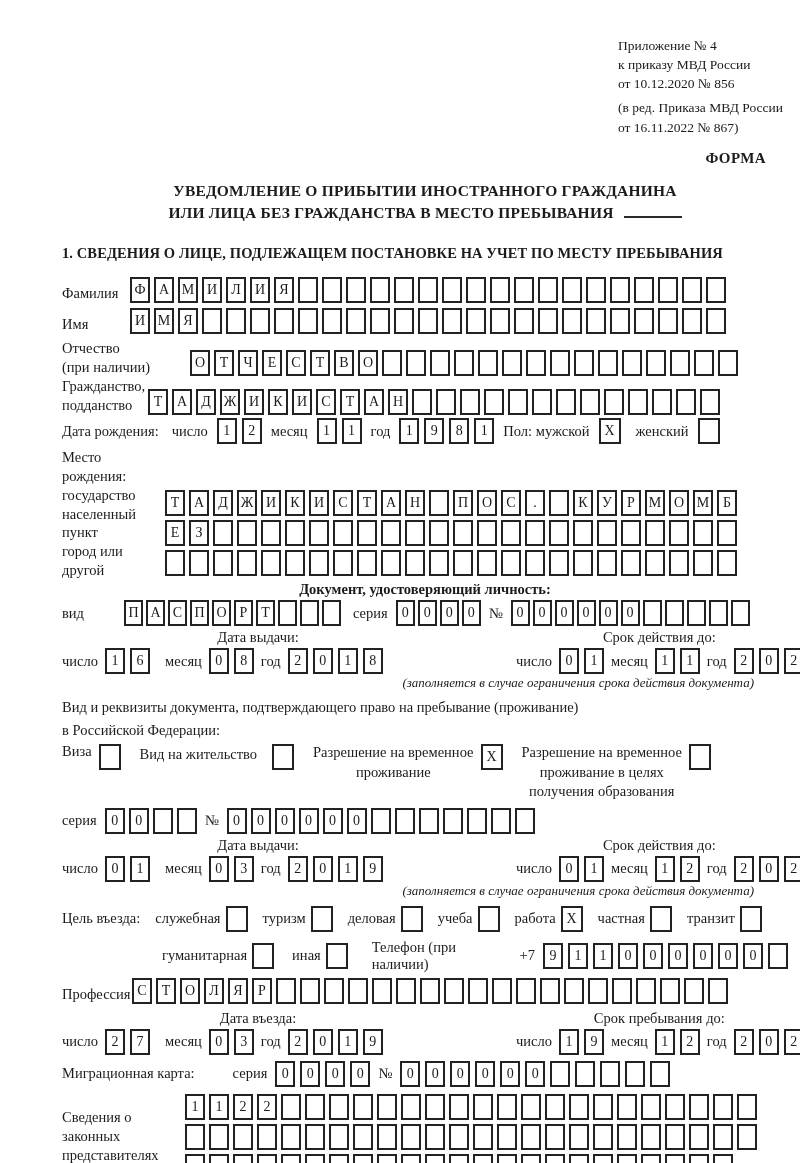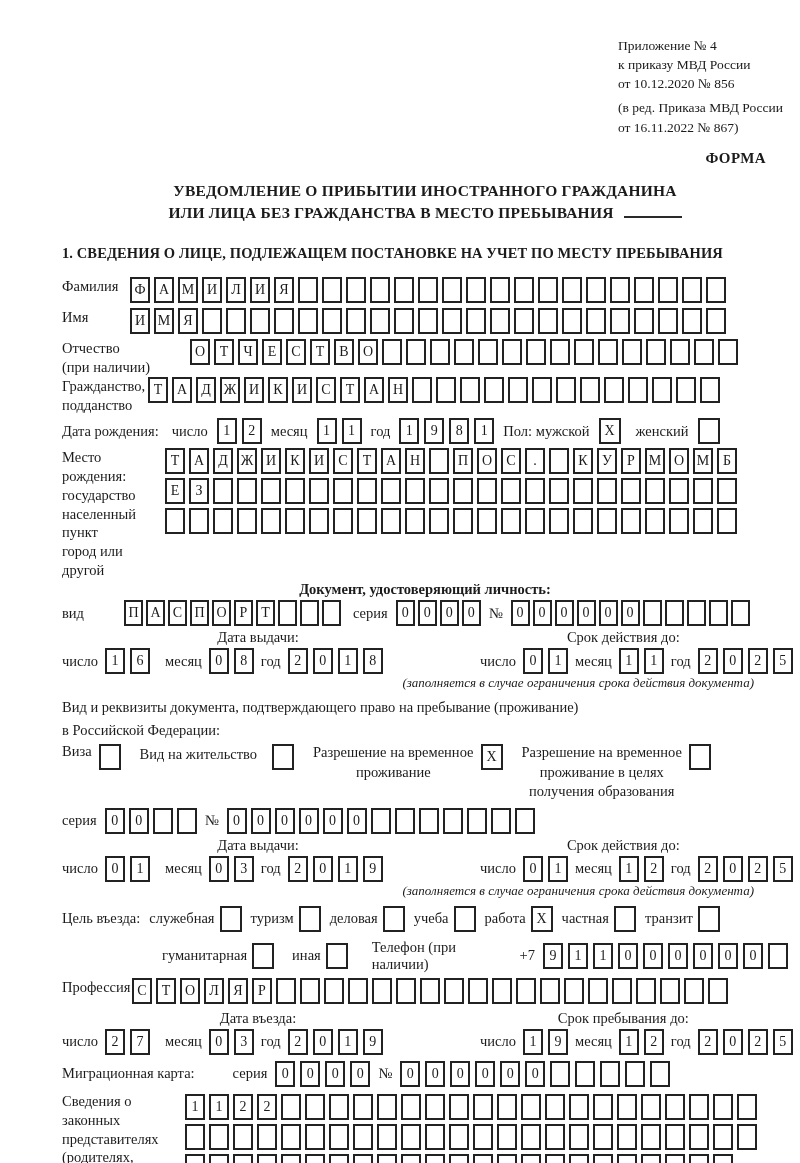--- a/index.html
+++ b/index.html
@@ -11,54 +11,54 @@
   }
   
   .ref { margin-left:556px; font-size:13.5px; line-height:1.42; }
   .refgap { height:5px; }
   .forma { text-align:right; padding-right:22px; font-weight:bold; font-size:15px; margin-top:13px; letter-spacing:.4px; }
   .title { text-align:center; font-weight:bold; font-size:15.5px; margin-top:13px; line-height:1.45; letter-spacing:.2px; }
   .blank { display:inline-block; width:58px; border-bottom:2.5px solid #2a2a2a; height:13px; margin-left:10px; }
   .sect { font-weight:bold; font-size:14.5px; margin-top:20px; letter-spacing:.1px; }
 
   
-  .frow { display:flex; align-items:flex-start; }
+  .frow { display:flex; align-items:flex-end; }
   .flabel { flex:none; line-height:1.3; }
   .boxrow { display:flex; gap:4px; flex-wrap:nowrap; align-items:flex-start; }
   .cell {
     flex:none; width:20px; height:26px; border:2px solid #222; background:#fff;
     text-align:center; font-size:14px; line-height:21px; overflow:hidden;
   }
   .tight { gap:3px; }
   .tight .cell { width:19px; }
   .dg { gap:5px; }
   .boxstack > .boxrow { margin-bottom:4px; }
 
   .cb {
     flex:none; display:inline-block; width:22px; height:26px; border:2px solid #222;
     text-align:center; font-size:14px; line-height:21px; background:#fff;
   }
 
   .inline-row { display:flex; align-items:center; gap:9px; }
   .docheading { text-align:center; font-weight:bold; margin-top:1px; font-size:14.5px; }
 
   
-  .dual { display:flex; margin-top:3px; }
+  .dual { display:flex; margin-top:3px;gap:36px; }
   .dcol-l { flex:none; width:392px; }
   .dcol-r { flex:1; }
   .dhead { text-align:center; font-size:14.5px; height:18px; }
   .drow { display:flex; align-items:center; gap:7px; margin-top:1px; }
   .ddnote { text-align:right; padding-right:34px; font-size:13px; margin-top:1px;font-style:italic; }
 
   .plain { margin-top:7px; line-height:1.35; }
   .optrow { display:flex; align-items:flex-start; margin-top:3px; gap:7px; }
   .multi { display:inline-block; text-align:center; line-height:1.35; }
   .optrow .cb { margin-top:1px; }
   .pair { display:flex; align-items:center; gap:5px; }
-  .purpose1 { display:flex; align-items:center; gap:9px; margin-top:7px; }
+  .purpose1 { display:flex; align-items:center; gap:15px; margin-top:7px; }
   .purpose2 { display:flex; align-items:center; gap:8px; margin-top:7px; margin-left:100px; }
 </style>
 </head>
 <body>
 
 <div class="page">
 
   <div class="ref">
     <div>Приложение № 4</div>
     <div>к приказу МВД России</div>

